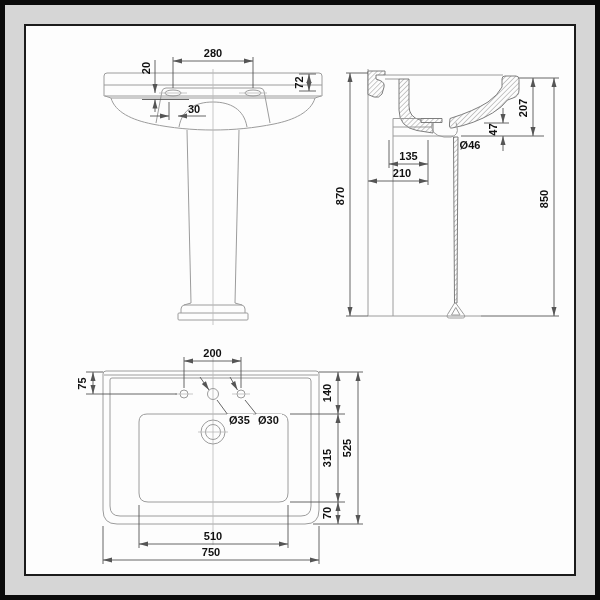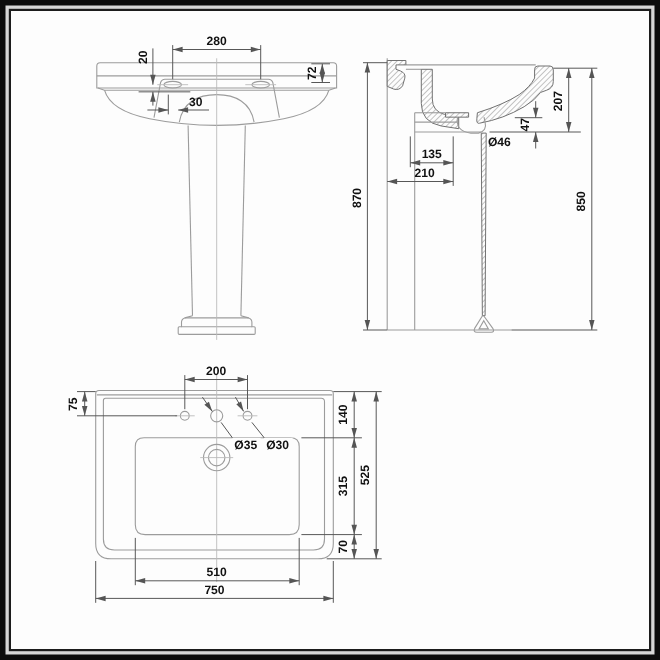--- a/index.html
+++ b/index.html
@@ -1,18 +1,18 @@
 <!DOCTYPE html>
 <html><head>
 <meta charset="utf-8">
 <style>
   html,body{margin:0;padding:0;}
   body{width:600px;height:600px;font-family:"Liberation Sans",sans-serif;}
   .frame-outer{width:600px;height:600px;box-sizing:border-box;background:#0b0b0b;padding:5px;}
-  .frame-mid{width:100%;height:100%;box-sizing:border-box;background:#d6d6d6;padding:3px;}
+  .frame-mid{width:100%;height:100%;box-sizing:border-box;background:#d6d6d6;padding:19px;}
   .frame-inner{width:100%;height:100%;box-sizing:border-box;background:#1c1c1c;padding:2px;}
   .sheet{width:100%;height:100%;background:#fdfdfd;overflow:hidden;}
   svg{display:block;}
   .b{stroke:#9c9c9c;fill:none;stroke-width:1;}
   .b2{stroke:#b9b9b9;fill:none;stroke-width:0.8;}
   .x{stroke:#6f6f6f;fill:url(#hatch);stroke-width:0.9;}
   .d{stroke:#555555;fill:none;stroke-width:0.9;}
   .lbl{font:bold 11px "Liberation Sans",sans-serif;fill:#111111;}
   .mask{fill:#fdfdfd;stroke:none;}
 </style>

